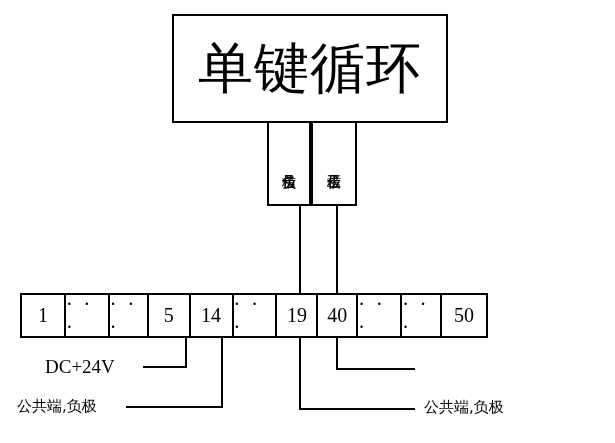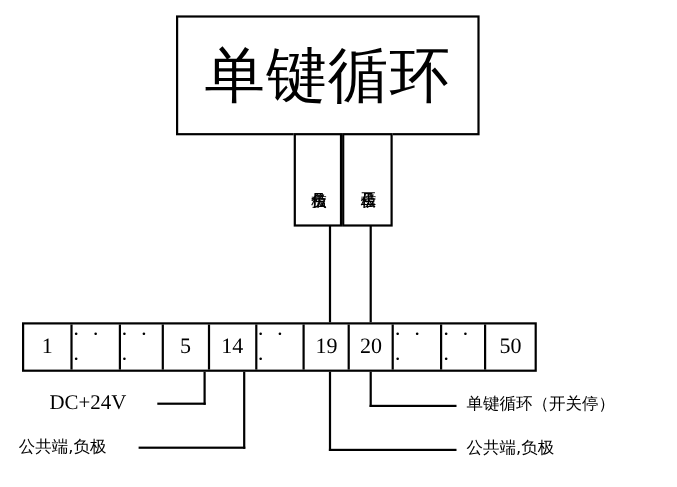--- a/index.html
+++ b/index.html
@@ -19,21 +19,21 @@
   
   .box {
     position: absolute;
     box-sizing: border-box;
     border: 2px solid #000000;
     background: #ffffff;
   }
 
   
   #title-box {
-    left: 160px;
+    left: 172px;
     top: 14px;
     width: 276px;
     height: 109px;
     display: flex;
     align-items: center;
     justify-content: center;
   }
   #title-text {
     font-family: "DejaVu Serif", "Liberation Serif", serif;
     font-size: 55px;
@@ -148,21 +148,21 @@
   <div class="wire-v" style="left:336px; top:205px; height:90px;"></div>
 
   <div id="terminal-strip">
     <div class="cell" style="width:44px;">1</div>
     <div class="cell dots" style="width:44px;">·  ·  ·</div>
     <div class="cell dots" style="width:39px;">·  ·  ·</div>
     <div class="cell" style="width:42px;">5</div>
     <div class="cell" style="width:43px;text-align:right;">14</div>
     <div class="cell dots" style="width:44px;">·  ·  ·</div>
     <div class="cell" style="width:41px;">19</div>
-    <div class="cell" style="width:40px;">20</div>
+    <div class="cell" style="width:40px;">40</div>
     <div class="cell dots" style="width:44px;">·  ·  ·</div>
     <div class="cell dots" style="width:40px;">·  ·  ·</div>
     <div class="cell" style="width:44px;">50</div>
   </div>
 
   <div class="wire-v" style="left:185px; top:338px; height:30px;"></div>
   <div class="wire-h" style="left:143px; top:366px; width:44px;"></div>
 
   <div class="wire-v" style="left:221px; top:338px; height:70px;"></div>
   <div class="wire-h" style="left:126px; top:406px; width:97px;"></div>
@@ -170,17 +170,16 @@
   <div class="wire-v" style="left:336px; top:338px; height:32px;"></div>
   <div class="wire-h" style="left:336px; top:368px; width:79px;"></div>
 
   <div class="wire-v" style="left:299px; top:338px; height:72px;"></div>
   <div class="wire-h" style="left:299px; top:408px; width:116px;"></div>
 
   <div class="label label-en" style="left:45px; top:357px;">DC+24V</div>
 
   <div class="label label-cn" style="left:17px; top:399px;">公共端,负极</div>
 
-  <div class="label label-cn label-right" style="left:424px; top:360px;">单键循环（开关停）</div>
 
   <div class="label label-cn label-right" style="left:424px; top:400px;">公共端,负极</div>
 
 </div>
 
 </body></html>

